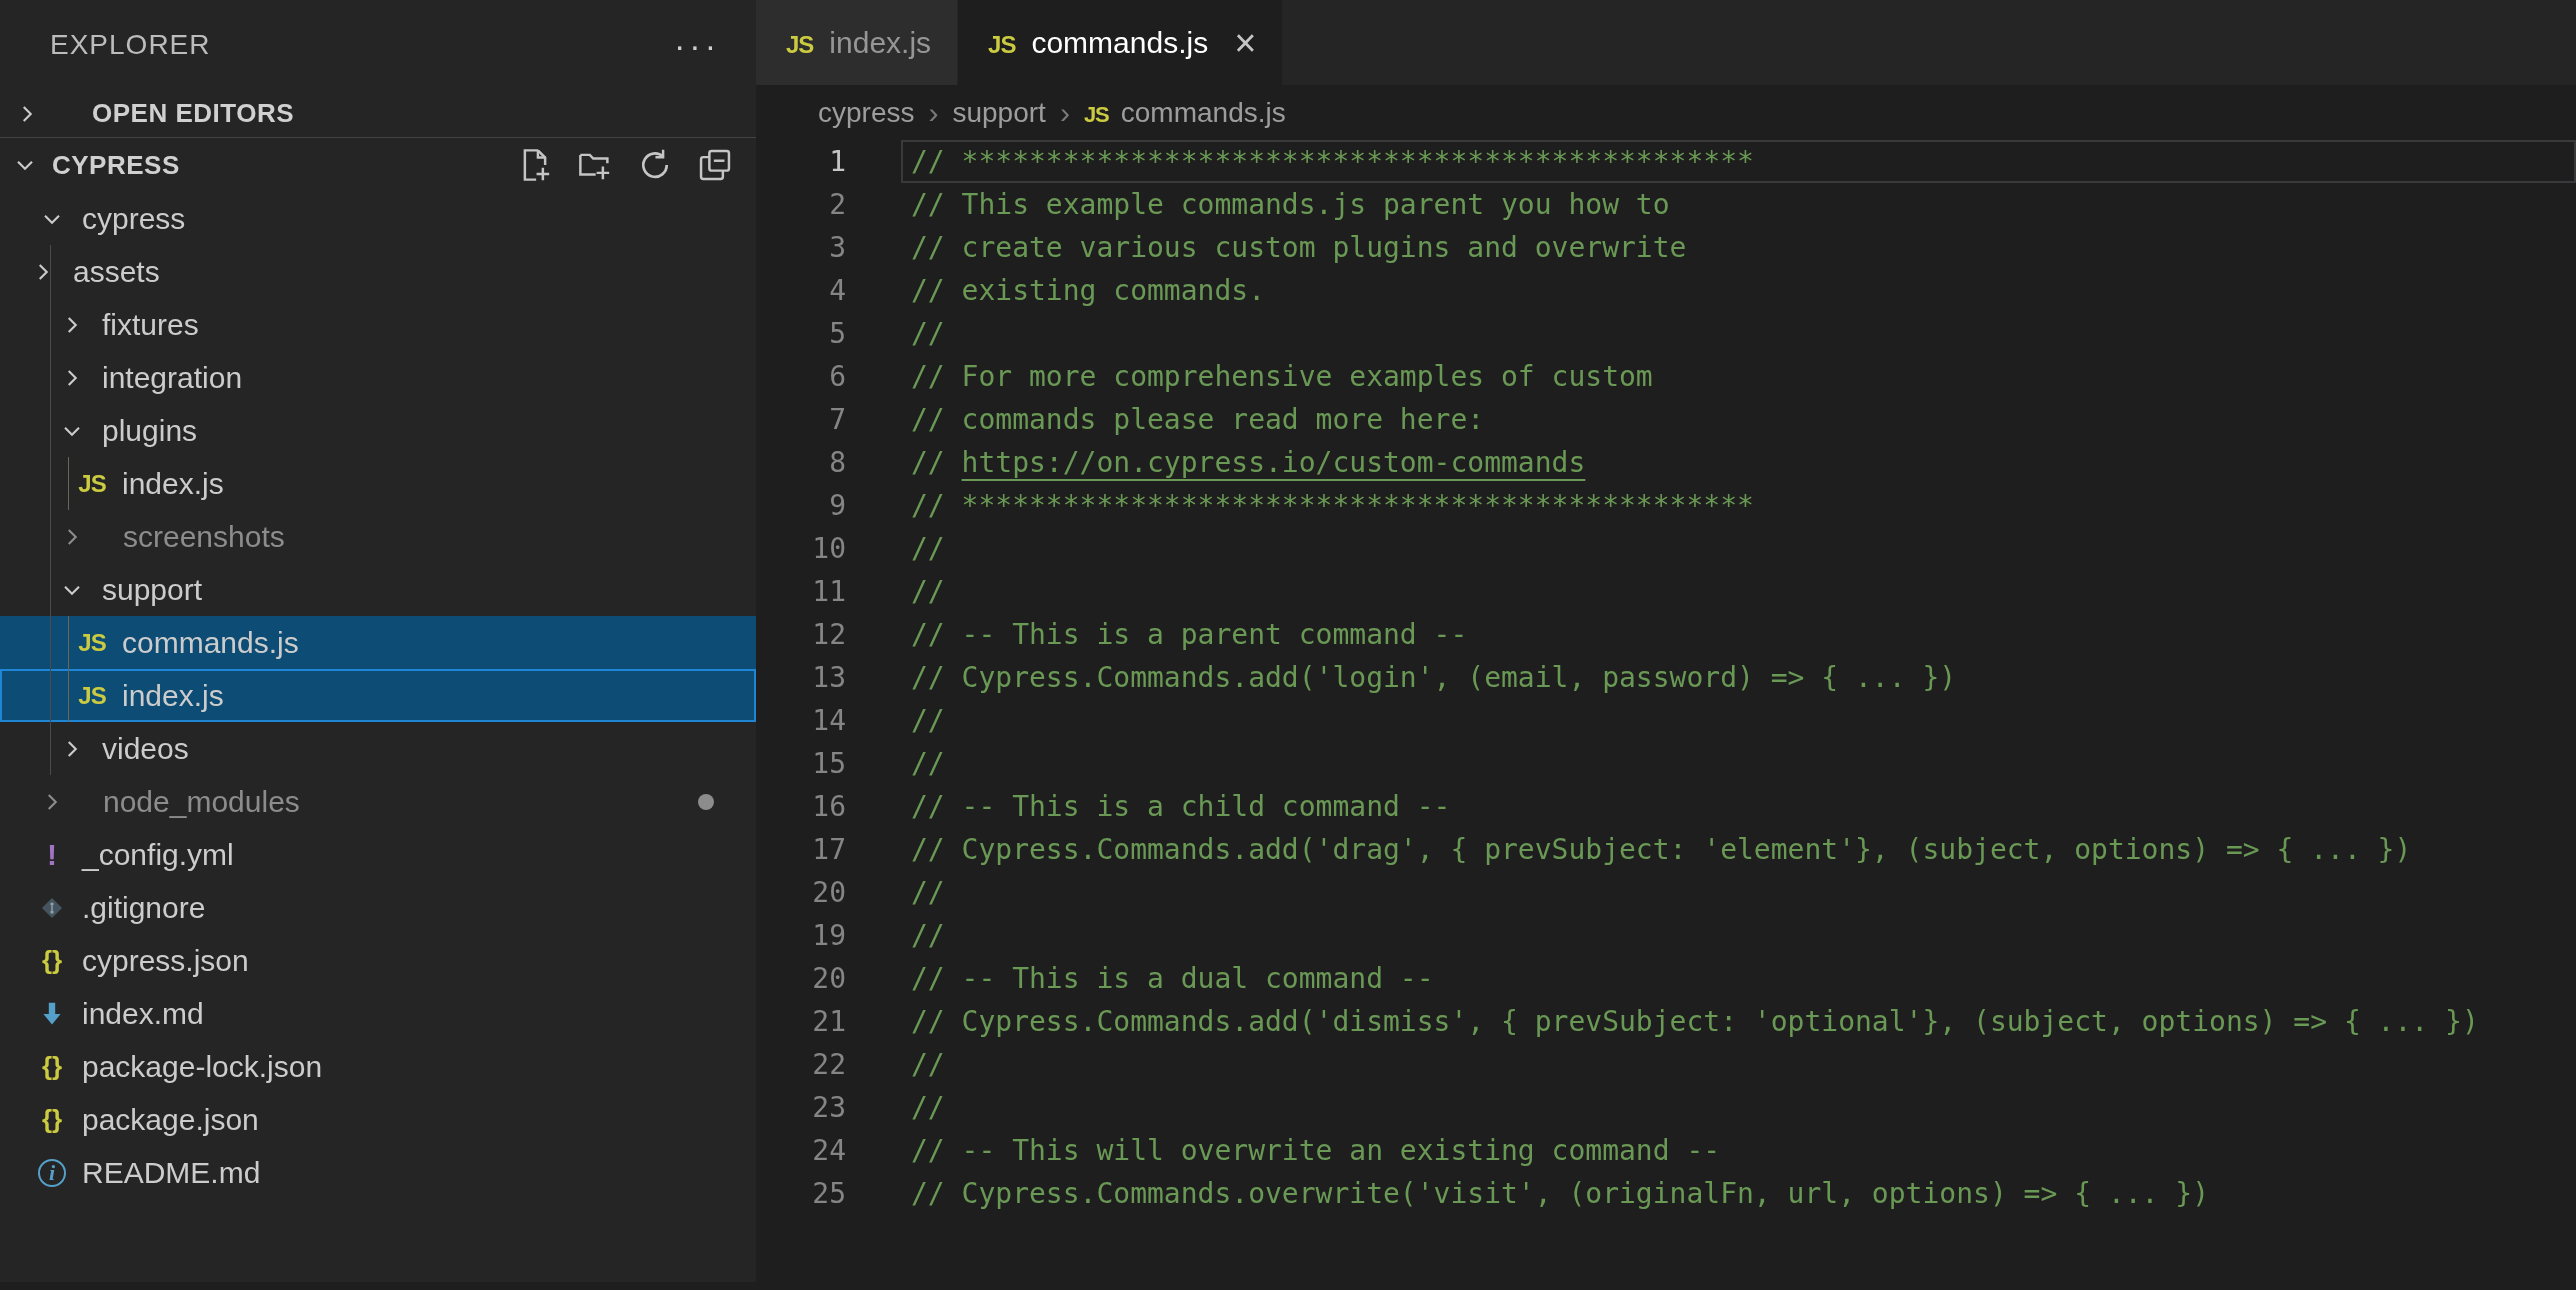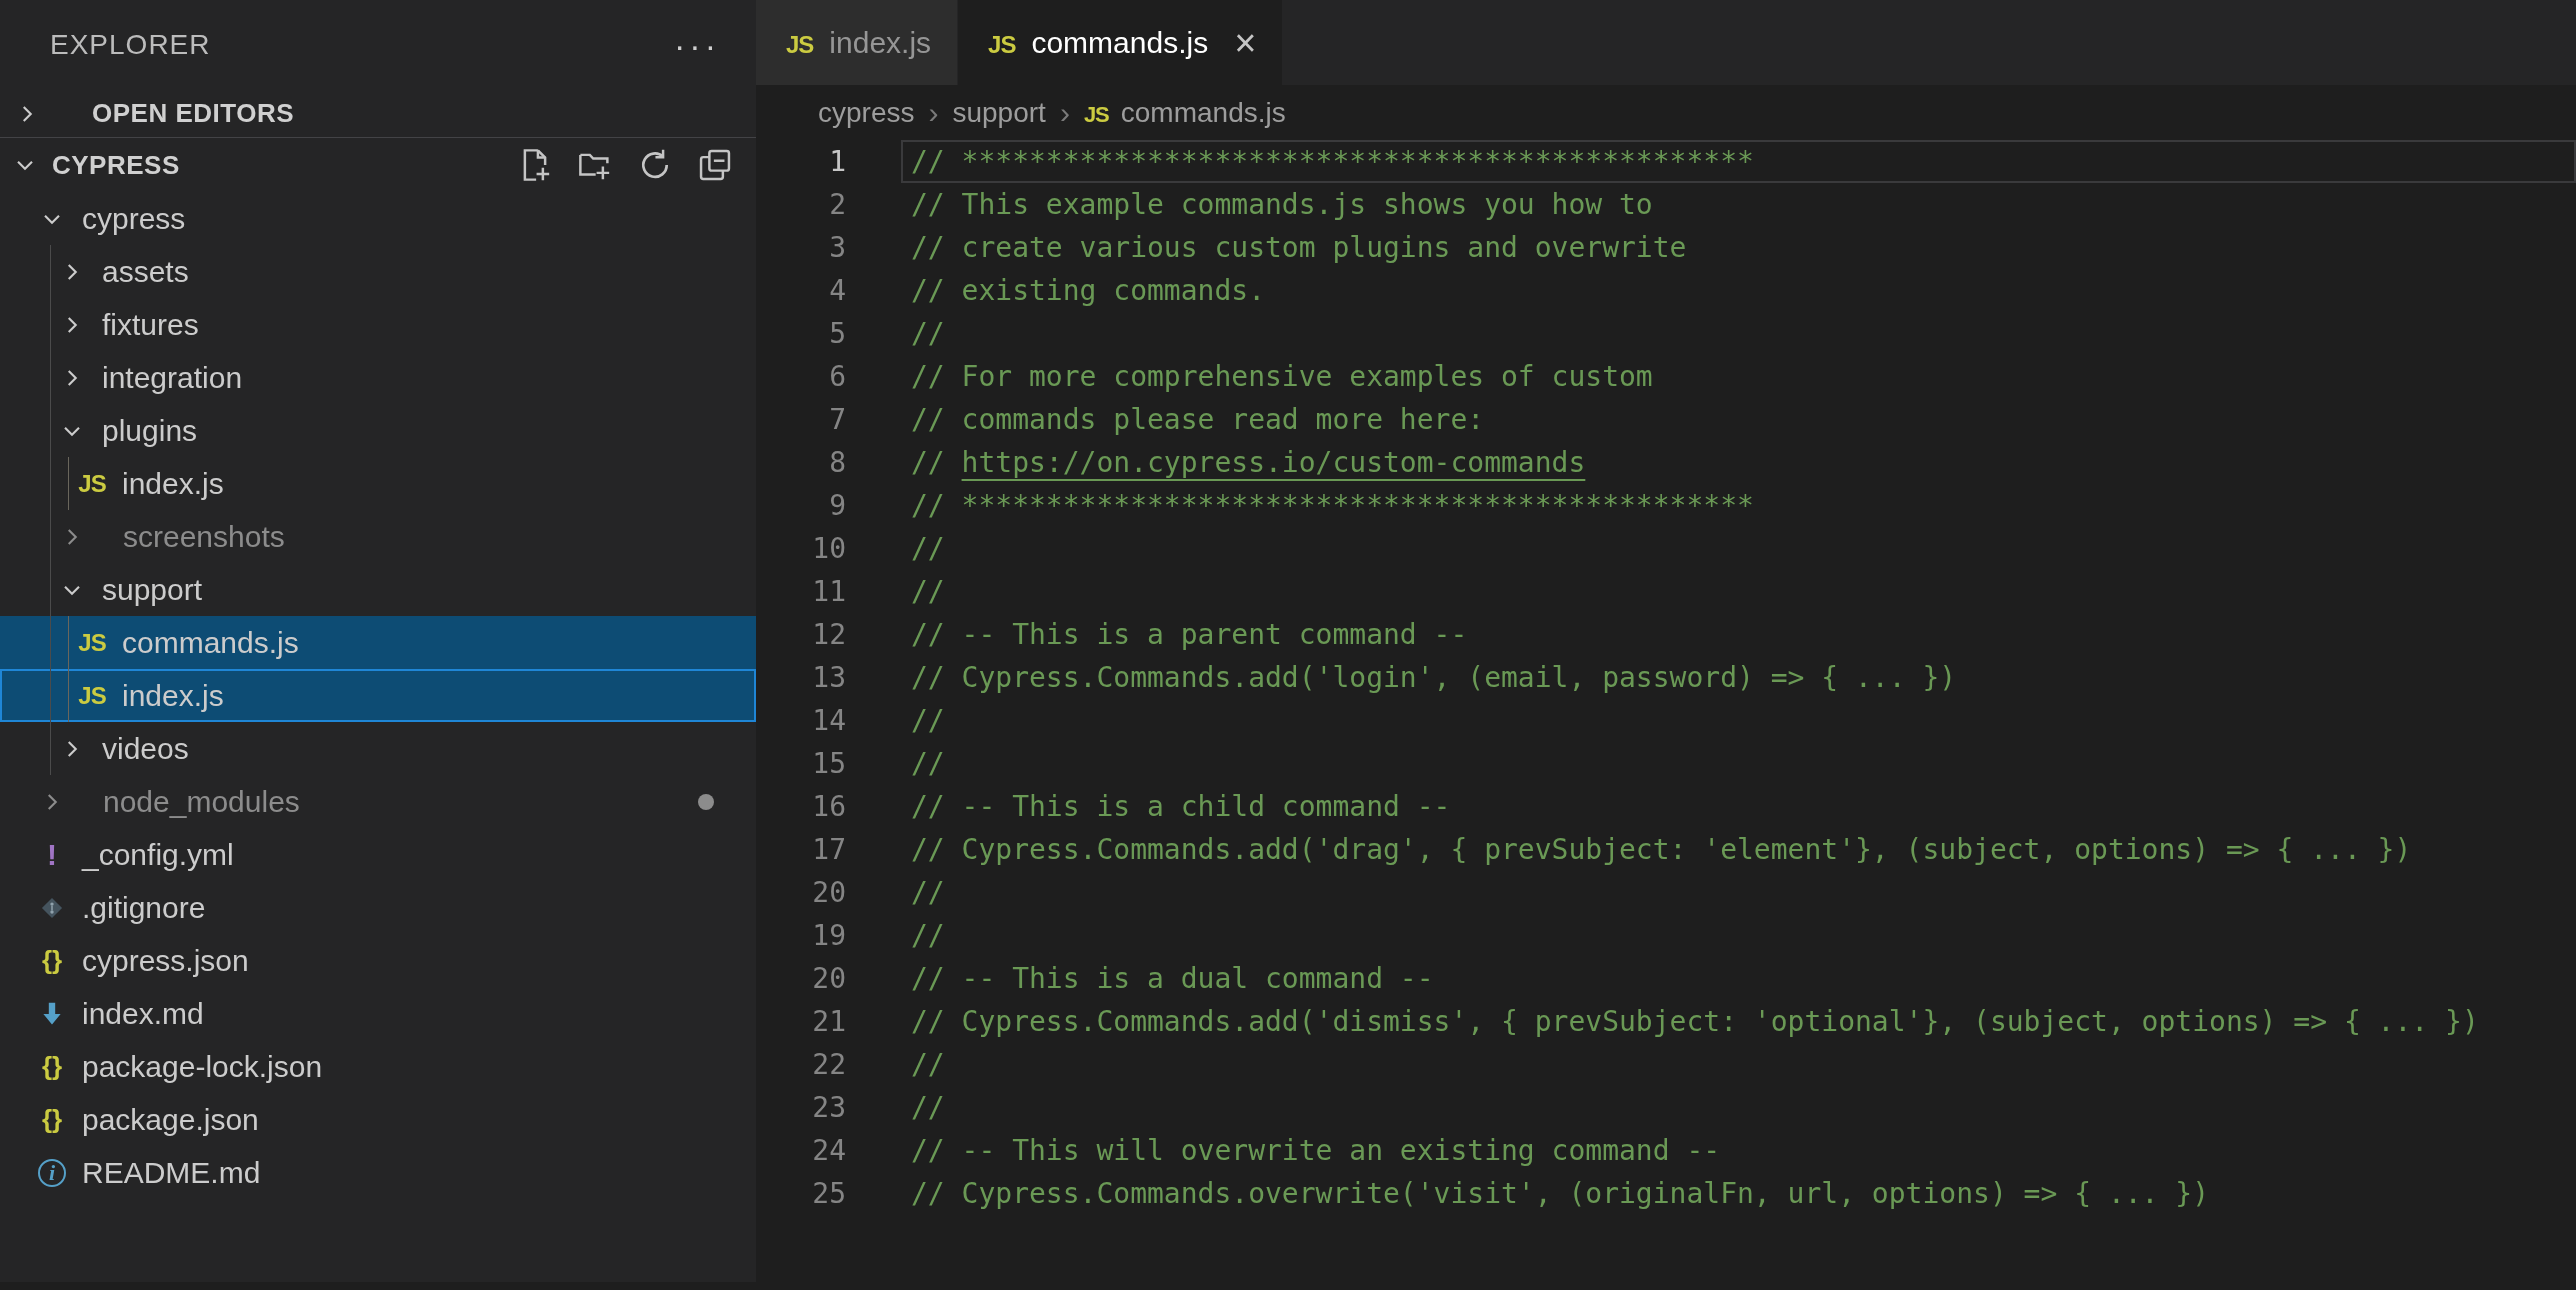--- a/index.html
+++ b/index.html
@@ -131,21 +131,21 @@
 
     <div id="file-tree">
         <div class="tree-row" style="padding-left: 30px;">
           <span class="twisty slot">
             <svg viewBox="0 0 16 16" width="26" height="26">
               <path d="M3.7 6 L8 10.3 L12.3 6" fill="none" stroke="currentColor" stroke-width="1.3"></path>
             </svg>
           </span>
           <span class="t-label">cypress</span>
         </div>
-        <div class="tree-row" style="padding-left: 50px;">
+        <div class="tree-row" style="padding-left: 21px;">
           <span class="guide" style="left: 50px;"></span>
           <span class="twisty slot">
             <svg viewBox="0 0 16 16" width="26" height="26">
               <path d="M6 3.7 L10.3 8 L6 12.3" fill="none" stroke="currentColor" stroke-width="1.3"></path>
             </svg>
           </span>
           <span class="t-label">assets</span>
         </div>
         <div class="tree-row" style="padding-left: 50px;">
           <span class="guide" style="left: 50px;"></span>
@@ -312,21 +312,21 @@
           <span>commands.js</span>
         </span>
       </div>
     <div id="code">
         <div class="cl current">
           <span class="ln">1</span>
           <span class="ct">// ***********************************************</span>
         </div>
         <div class="cl">
           <span class="ln">2</span>
-          <span class="ct">// This example commands.js shows you how to</span>
+          <span class="ct">// This example commands.js parent you how to</span>
         </div>
         <div class="cl">
           <span class="ln">3</span>
           <span class="ct">// create various custom plugins and overwrite</span>
         </div>
         <div class="cl">
           <span class="ln">4</span>
           <span class="ct">// existing commands.</span>
         </div>
         <div class="cl">

